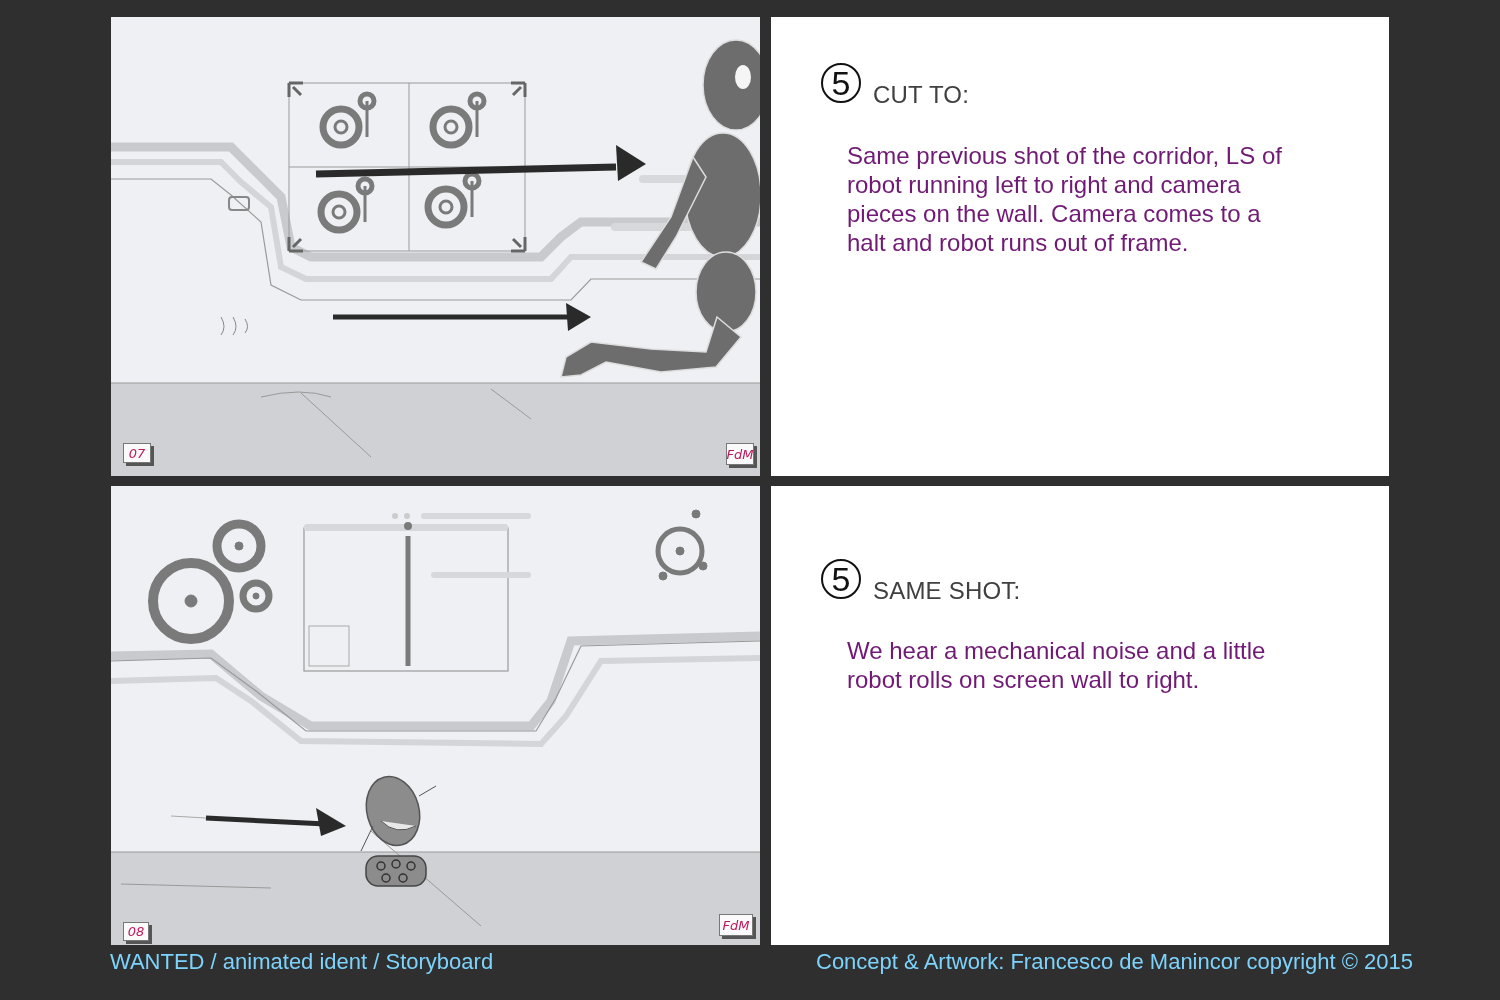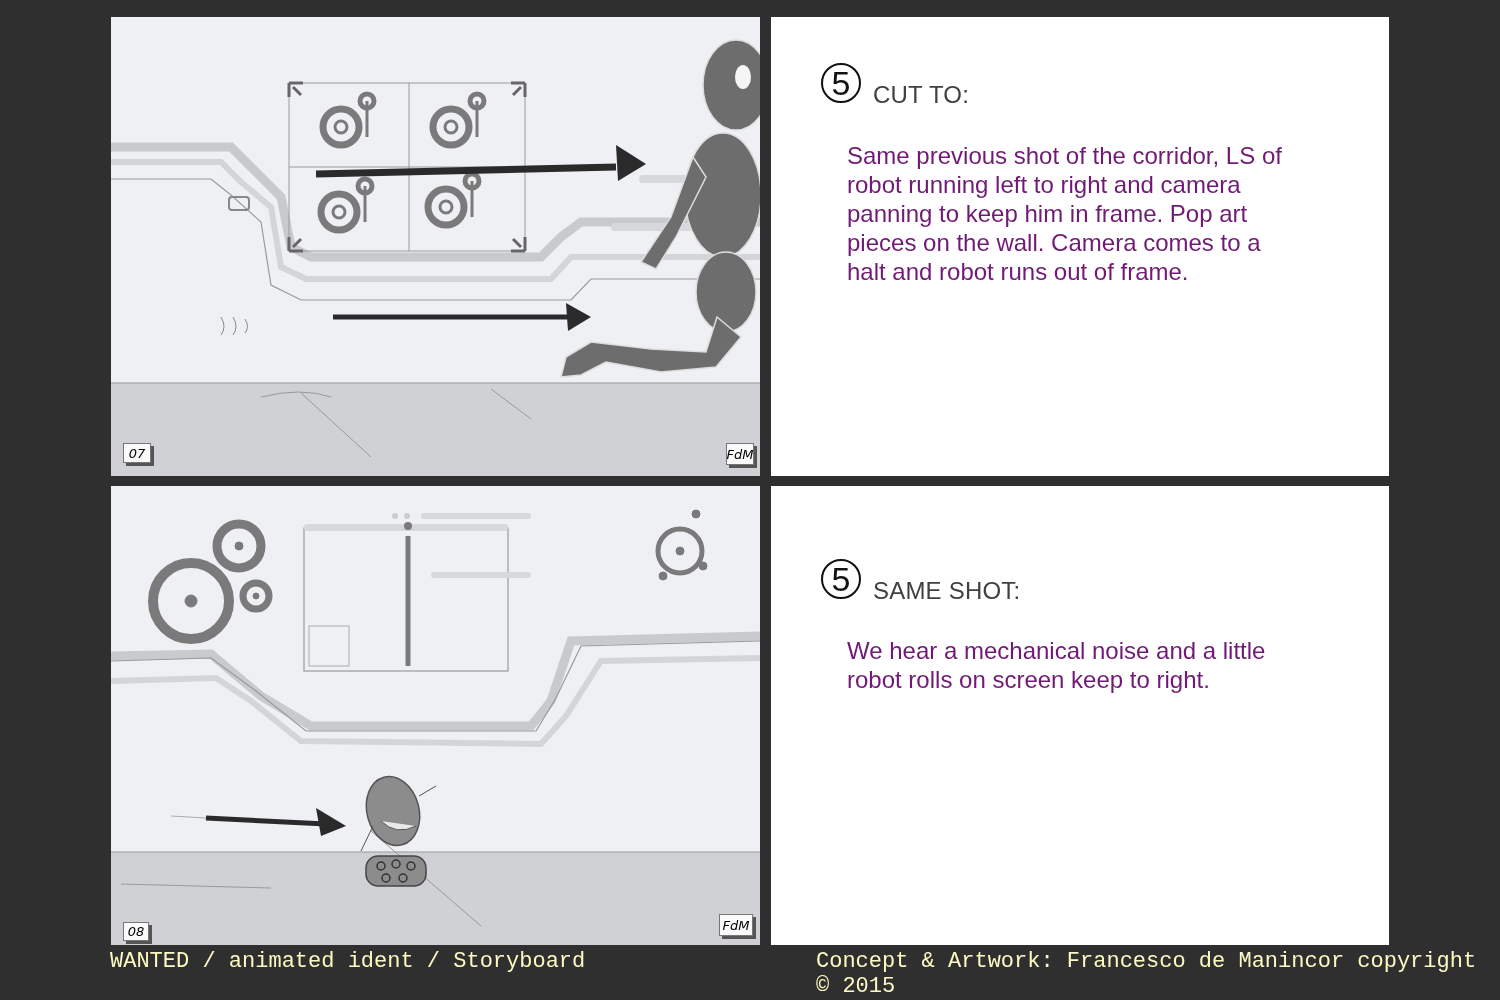--- a/index.html
+++ b/index.html
@@ -20,26 +20,26 @@
   .heading { position:absolute; left:50px; display:flex; align-items:flex-end; }
   .shot-num {
     width:40px; height:40px; border:2px solid #111; border-radius:50%; box-sizing:border-box;
     display:flex; align-items:center; justify-content:center;
     font-size:34px; color:#111; line-height:1; font-family:"Liberation Sans", sans-serif;
   }
   .shot-title { font-size:24px; color:#404040; margin-left:12px; margin-bottom:-6px; letter-spacing:0.2px; }
   .desc {
     position:absolute; left:76px; width:520px; font-size:24px; line-height:29px; color:#701a75;
   }
-  .footer { position:absolute; top:949px; font-size:22px; color:#fef9c3;font-family:Liberation Mono, monospace; }
+  .footer { position:absolute; top:949px; font-size:22px; color:#7dd3fc; }
   .footer-left { left:110px; }
   .footer-right { left:816px; }
   .tag {
     position:absolute; background:#fafafa; border:1px solid #777;
-    box-shadow:3px 3px 0 #555; font-size:13px; color:#000000;
+    box-shadow:3px 3px 0 #555; font-size:13px; color:#be185d;
     font-family:"DejaVu Sans", sans-serif; font-style:italic;
     display:flex; align-items:center; justify-content:center;
   }
 </style>
 </head>
 <body>
 
 <div class="panel-img p1">
   <svg width="649" height="459" viewBox="0 0 649 459">
 
@@ -111,21 +111,20 @@
 </div>
 
 <div class="panel-text p1">
   <div class="heading" style="top:46px;">
     <div class="shot-num">5</div>
     <div class="shot-title">CUT TO:</div>
   </div>
   <div class="desc" style="top:124px;">
     <div>Same previous shot of the corridor, LS of</div>
     <div>robot running left to right and camera</div>
-    <div>panning to keep him in frame. Pop art</div>
     <div>pieces on the wall. Camera comes to a</div>
     <div>halt and robot runs out of frame.</div>
   </div>
 </div>
 
 <div class="panel-img p2">
   <svg width="649" height="459" viewBox="0 0 649 459">
 
     <path d="M0 170 L100 168 L120 185 L150 210 L200 240 L420 240 L440 215 L460 155 L649 150" fill="none" stroke="#c8cacd" stroke-width="9"></path>
     <path d="M0 195 L105 192 L140 215 L190 255 L430 258 L455 230 L490 175 L649 172" fill="none" stroke="#d3d5d8" stroke-width="6"></path>
@@ -183,18 +182,18 @@
   <div class="tag" style="left:608px;top:428px;width:32px;height:20px;">FdM</div>
 </div>
 
 <div class="panel-text p2">
   <div class="heading" style="top:73px;">
     <div class="shot-num">5</div>
     <div class="shot-title">SAME SHOT:</div>
   </div>
   <div class="desc" style="top:150px;">
     <div>We hear a mechanical noise and a little</div>
-    <div>robot rolls on screen keep to right.</div>
+    <div>robot rolls on screen wall to right.</div>
   </div>
 </div>
 
 <div class="footer footer-left">WANTED / animated ident / Storyboard</div>
 <div class="footer footer-right">Concept &amp; Artwork: Francesco de Manincor copyright © 2015</div>
 
 </body></html>

